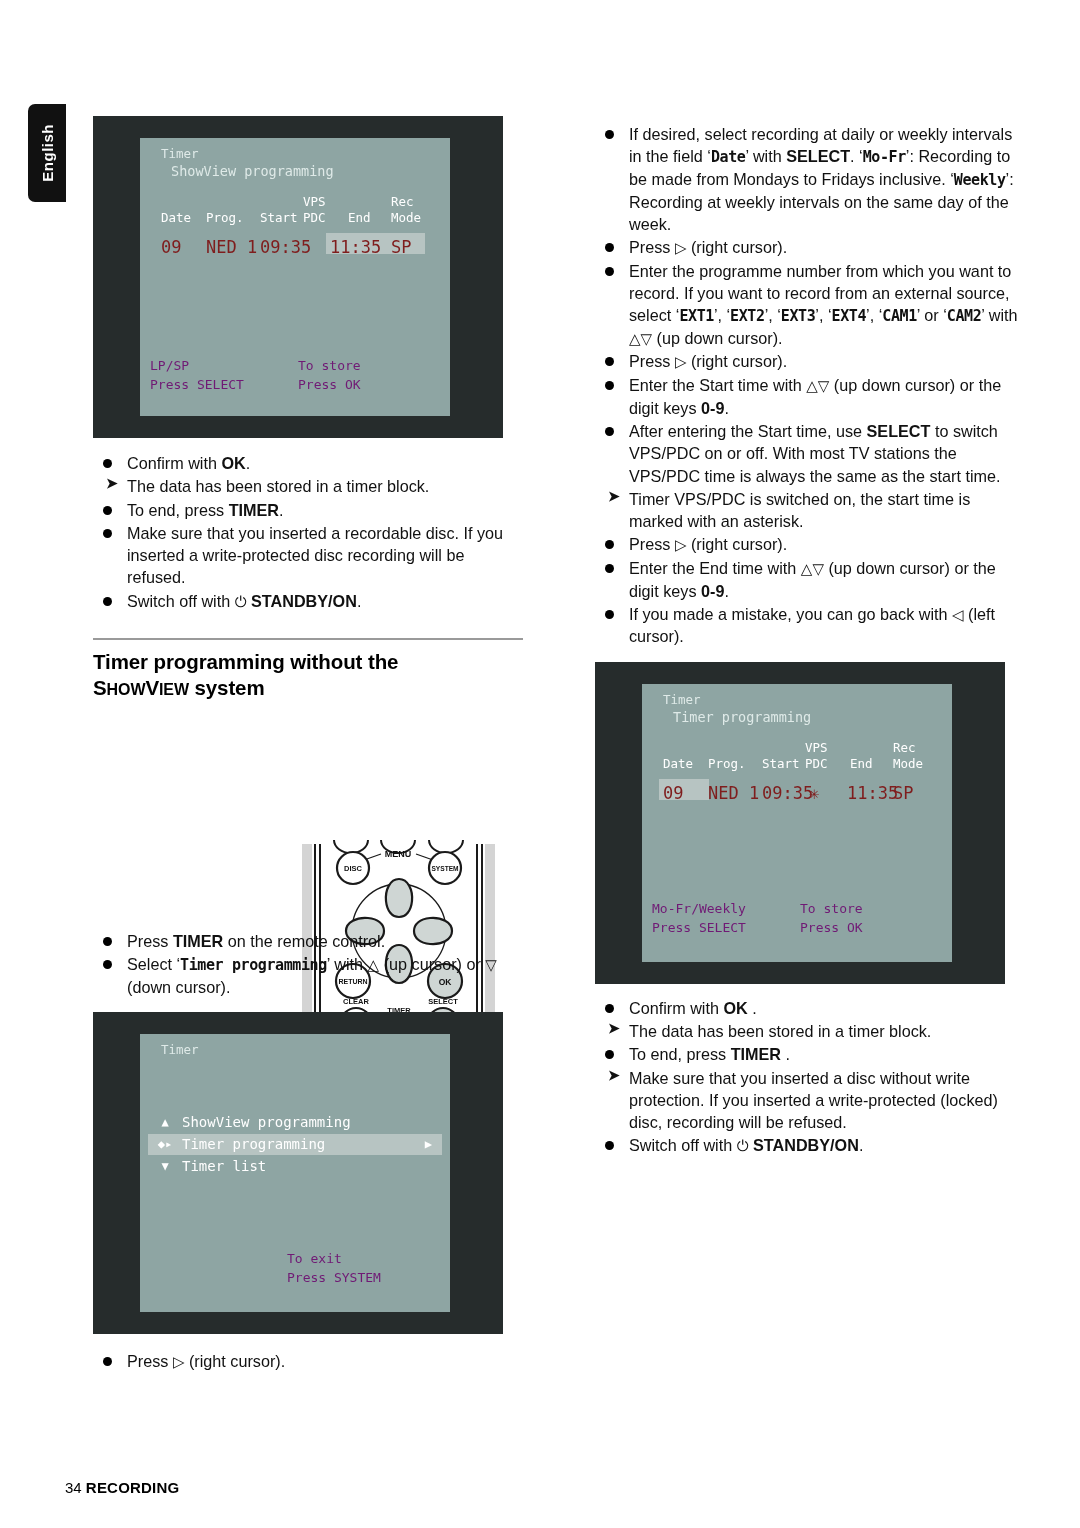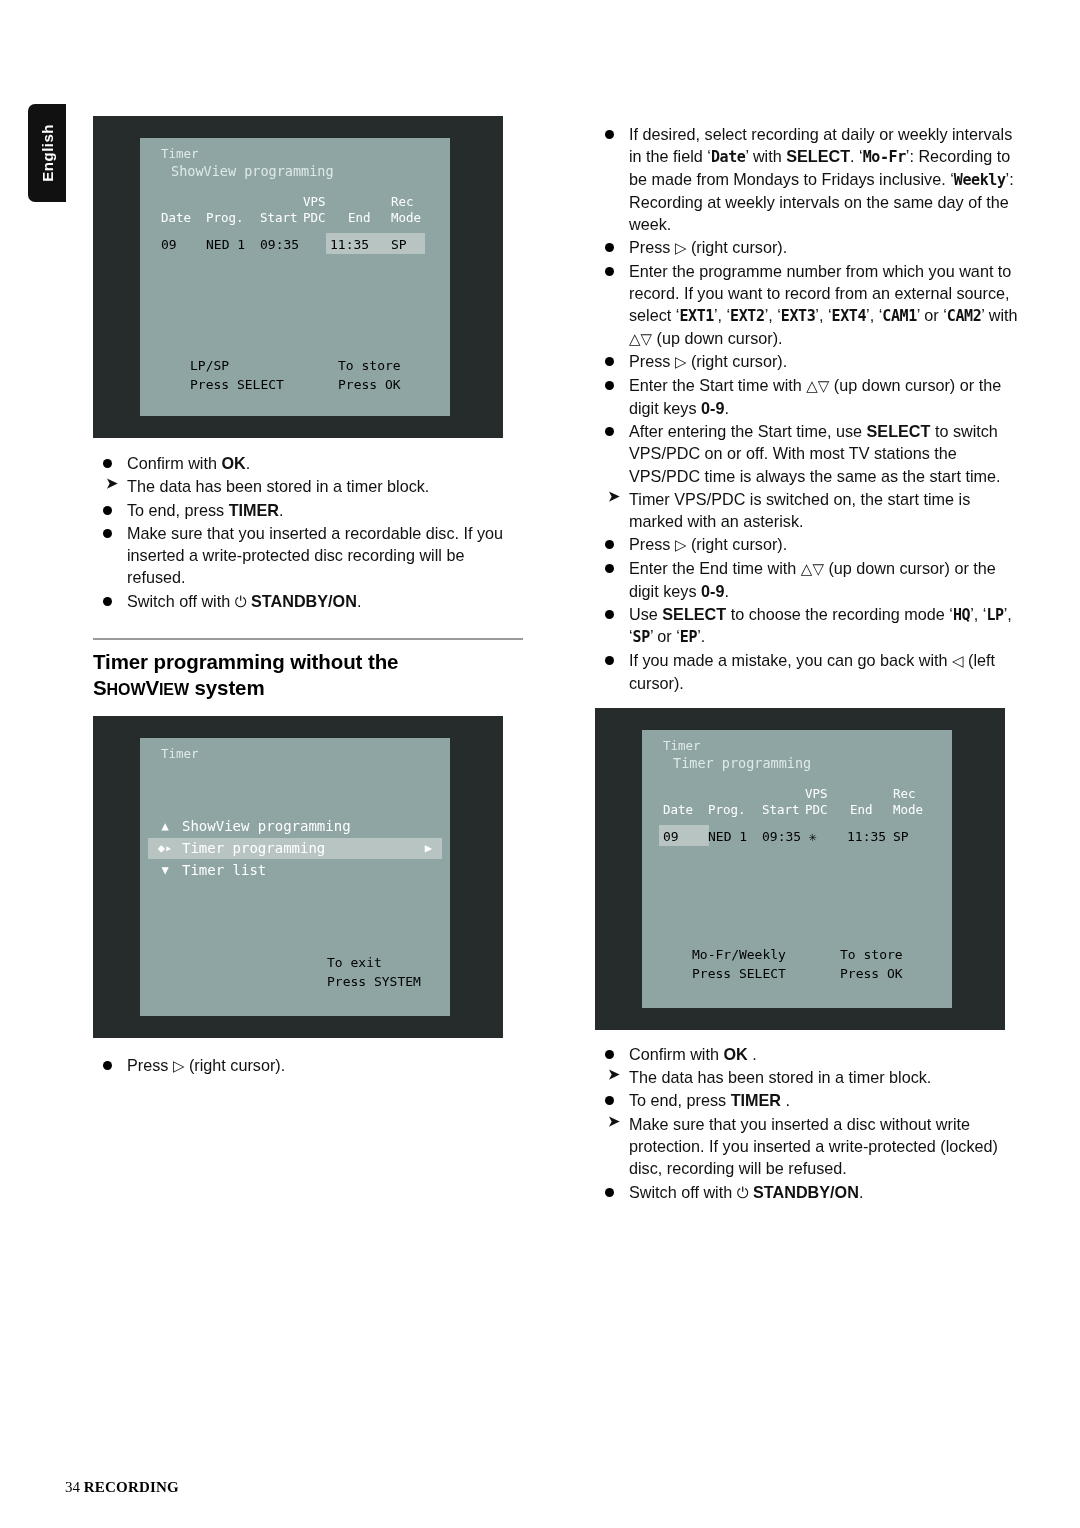--- a/index.html
+++ b/index.html
@@ -83,47 +83,46 @@
     width:310px; height:278px;
     background:#8ea5a3;
     font-family:"DejaVu Sans Mono", monospace;
     color:#ffffff;
     font-size:12.5px;
   }
   .tv .t-title{ position:absolute; left:21px; top:8px; color:#dfeae8; }
   .tv .t-sub{ position:absolute; left:31px; top:25px; color:#dfeae8; font-size:13.5px; }
 
   .tv .hdr{ position:absolute; color:#ffffff; font-size:12.5px; line-height:1.28; }
-  .tv .row-val{ position:absolute; color:#000000; font-size:13px;text-align:right; }
+  .tv .row-val{ position:absolute; color:#7f1d1d; font-size:17px;text-align:right; }
 
   .tv .hl{
     position:absolute;
     background:#b7c4c2;
   }
 
-  .tv .foot{ position:absolute; color:#000000; font-size:13px; line-height:1.35;margin-left:40px; }
+  .tv .foot{ position:absolute; color:#701a75; font-size:13px; line-height:1.35; }
 
   
   .tv .mrow{
     position:absolute; left:8px; width:294px; height:21px;
     font-size:14px; color:#ffffff;
     display:flex; align-items:center;
   }
   .tv .mrow .mi{ width:34px; text-align:center; font-size:12px; }
   .tv .mrow.sel{ background:#b7c4c2; color:#ffffff; }
   .tv .mrow .rt{ margin-left:auto; padding-right:10px; font-size:12px; }
 
   
   #remote{ position:absolute; left:203px; top:722px; width:205px; height:200px; }
 
   
   #footer{
     position:absolute; left:65px; top:1479px;
     font-size:15px;
-    font-family:Liberation Serif, serif;
   }
   #footer .pg{ font-weight:normal; }
   #footer .ttl{ font-weight:bold; letter-spacing:.2px; }
 </style>
 </head>
 <body>
 
 <div id="lang-tab">
   <span class="lbl">English</span>
 </div>
@@ -221,20 +220,24 @@
       <circle cx="60" cy="185" r="15" fill="#ffffff" stroke="#1a1a1a" stroke-width="2.2"></circle>
 
       <text x="103" y="175" text-anchor="middle" font-family="Liberation Sans, sans-serif" font-size="7.5" font-weight="bold" fill="#111" id="svg-timer">TIMER</text>
       <circle cx="103" cy="192" r="15" fill="#cfd6d4" stroke="#1a1a1a" stroke-width="2.2"></circle>
 
       <text x="147" y="166" text-anchor="middle" font-family="Liberation Sans, sans-serif" font-size="7.5" font-weight="bold" fill="#111" id="svg-select">SELECT</text>
       <circle cx="147" cy="185" r="15" fill="#cfd6d4" stroke="#1a1a1a" stroke-width="2.2"></circle>
     </svg>
   </div>
 
+  <ul class="bullets blk" id="left-list-2" style="margin-top:228px;">
+      <li class="bullet"><span>Press <b>TIMER</b> on the remote control.</span></li>
+      <li class="bullet"><span>Select ‘<span class="osd">Timer programming</span>’ with <span class="cur">△</span> (up cursor) or <span class="cur">▽</span> (down cursor).</span></li>
+    </ul>
 
   <div class="tv" style="margin-top:14px;">
     <div class="panel">
       <div class="t-title">Timer</div>
 
       <div class="mrow" style="top:78px;">
         <span class="mi">▲</span>
         <span>ShowView programming</span>
       </div>
 
@@ -264,21 +267,20 @@
   <ul class="bullets blk" id="right-list-1">
       <li class="bullet"><span>If desired, select recording at daily or weekly intervals in the field ‘<span class="osd">Date</span>’ with <b>SELECT</b>. ‘<span class="osd">Mo-Fr</span>’: Recording to be made from Mondays to Fridays inclusive. ‘<span class="osd">Weekly</span>’: Recording at weekly intervals on the same day of the week.</span></li>
       <li class="bullet"><span>Press <span class="cur">▷</span> (right cursor).</span></li>
       <li class="bullet"><span>Enter the programme number from which you want to record. If you want to record from an external source, select ‘<span class="osd">EXT1</span>’, ‘<span class="osd">EXT2</span>’, ‘<span class="osd">EXT3</span>’, ‘<span class="osd">EXT4</span>’, ‘<span class="osd">CAM1</span>’ or ‘<span class="osd">CAM2</span>’ with <span class="cur">△▽</span> (up down cursor).</span></li>
       <li class="bullet"><span>Press <span class="cur">▷</span> (right cursor).</span></li>
       <li class="bullet"><span>Enter the Start time with <span class="cur">△▽</span> (up down cursor) or the digit keys <b>0-9</b>.</span></li>
       <li class="bullet"><span>After entering the Start time, use <b>SELECT</b> to switch VPS/PDC on or off. With most TV stations the VPS/PDC time is always the same as the start time.</span></li>
       <li class="arrow"><span class="ar">➤</span><span>Timer VPS/PDC is switched on, the start time is marked with an asterisk.</span></li>
       <li class="bullet"><span>Press <span class="cur">▷</span> (right cursor).</span></li>
       <li class="bullet"><span>Enter the End time with <span class="cur">△▽</span> (up down cursor) or the digit keys <b>0-9</b>.</span></li>
-      <li class="bullet"><span>Use <b>SELECT</b> to choose the recording mode ‘<span class="osd">HQ</span>’, ‘<span class="osd">LP</span>’, ‘<span class="osd">SP</span>’ or ‘<span class="osd">EP</span>’.</span></li>
       <li class="bullet"><span>If you made a mistake, you can go back with <span class="cur">◁</span> (left cursor).</span></li>
     </ul>
 
   <div class="tv" style="margin-top:14px;">
     <div class="panel">
       <div class="t-title">Timer</div>
       <div class="t-sub">Timer programming</div>
 
       <div class="hdr" style="left:21px; top:72px;">Date</div>
       <div class="hdr" style="left:66px; top:72px;">Prog.</div>

